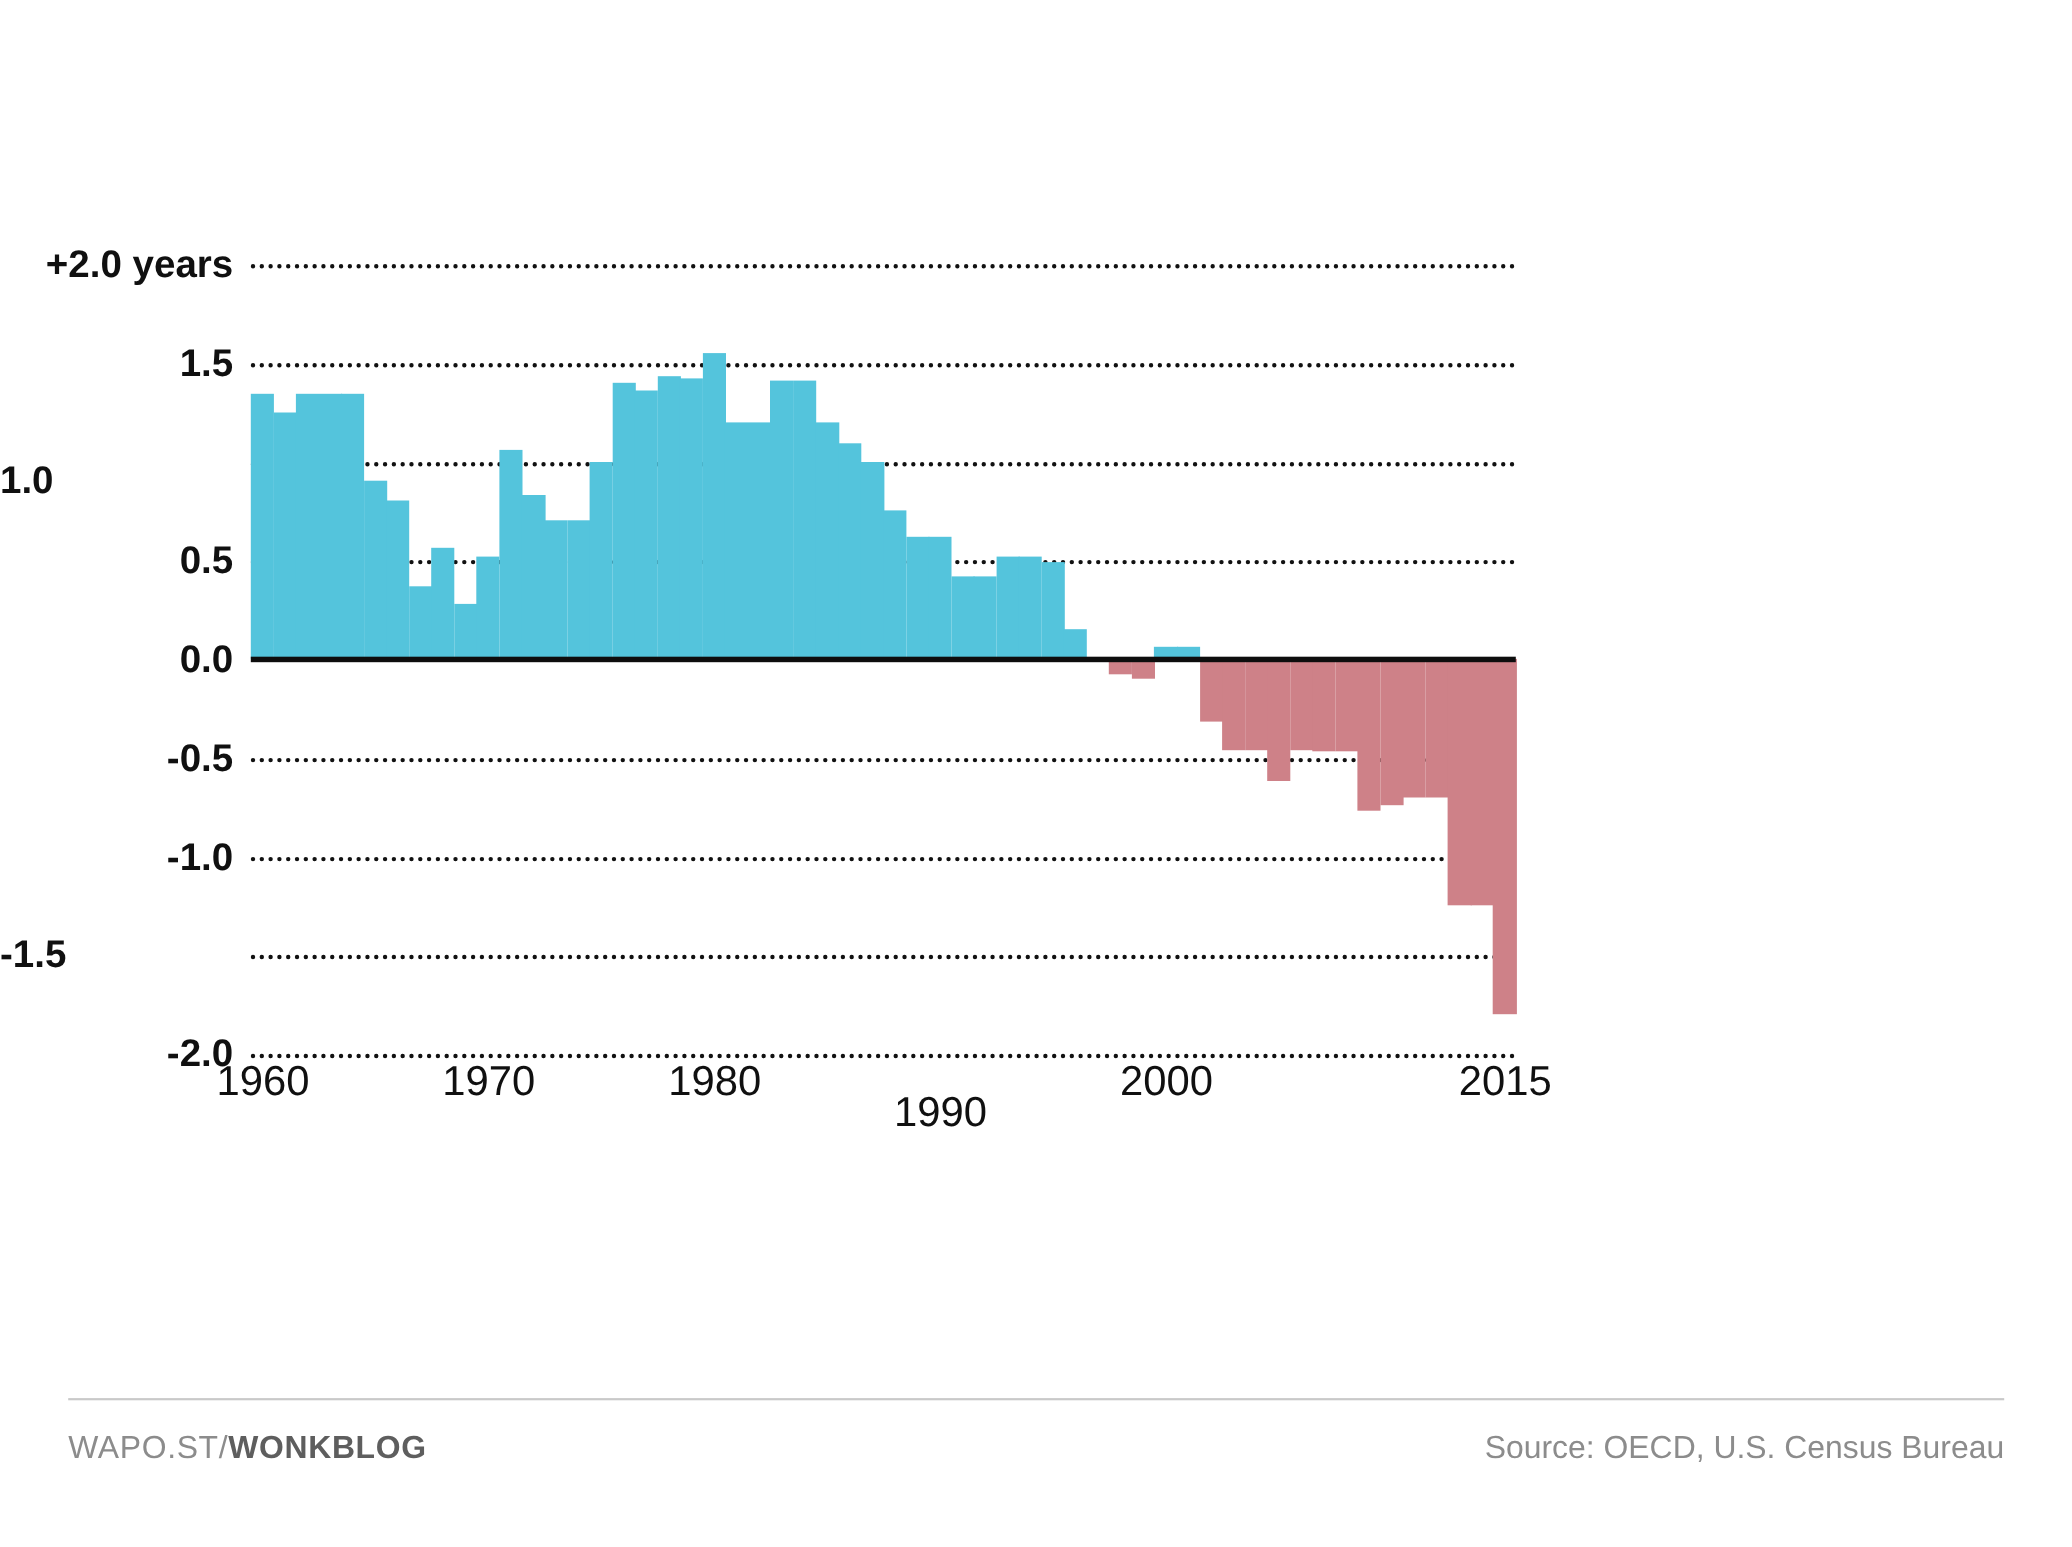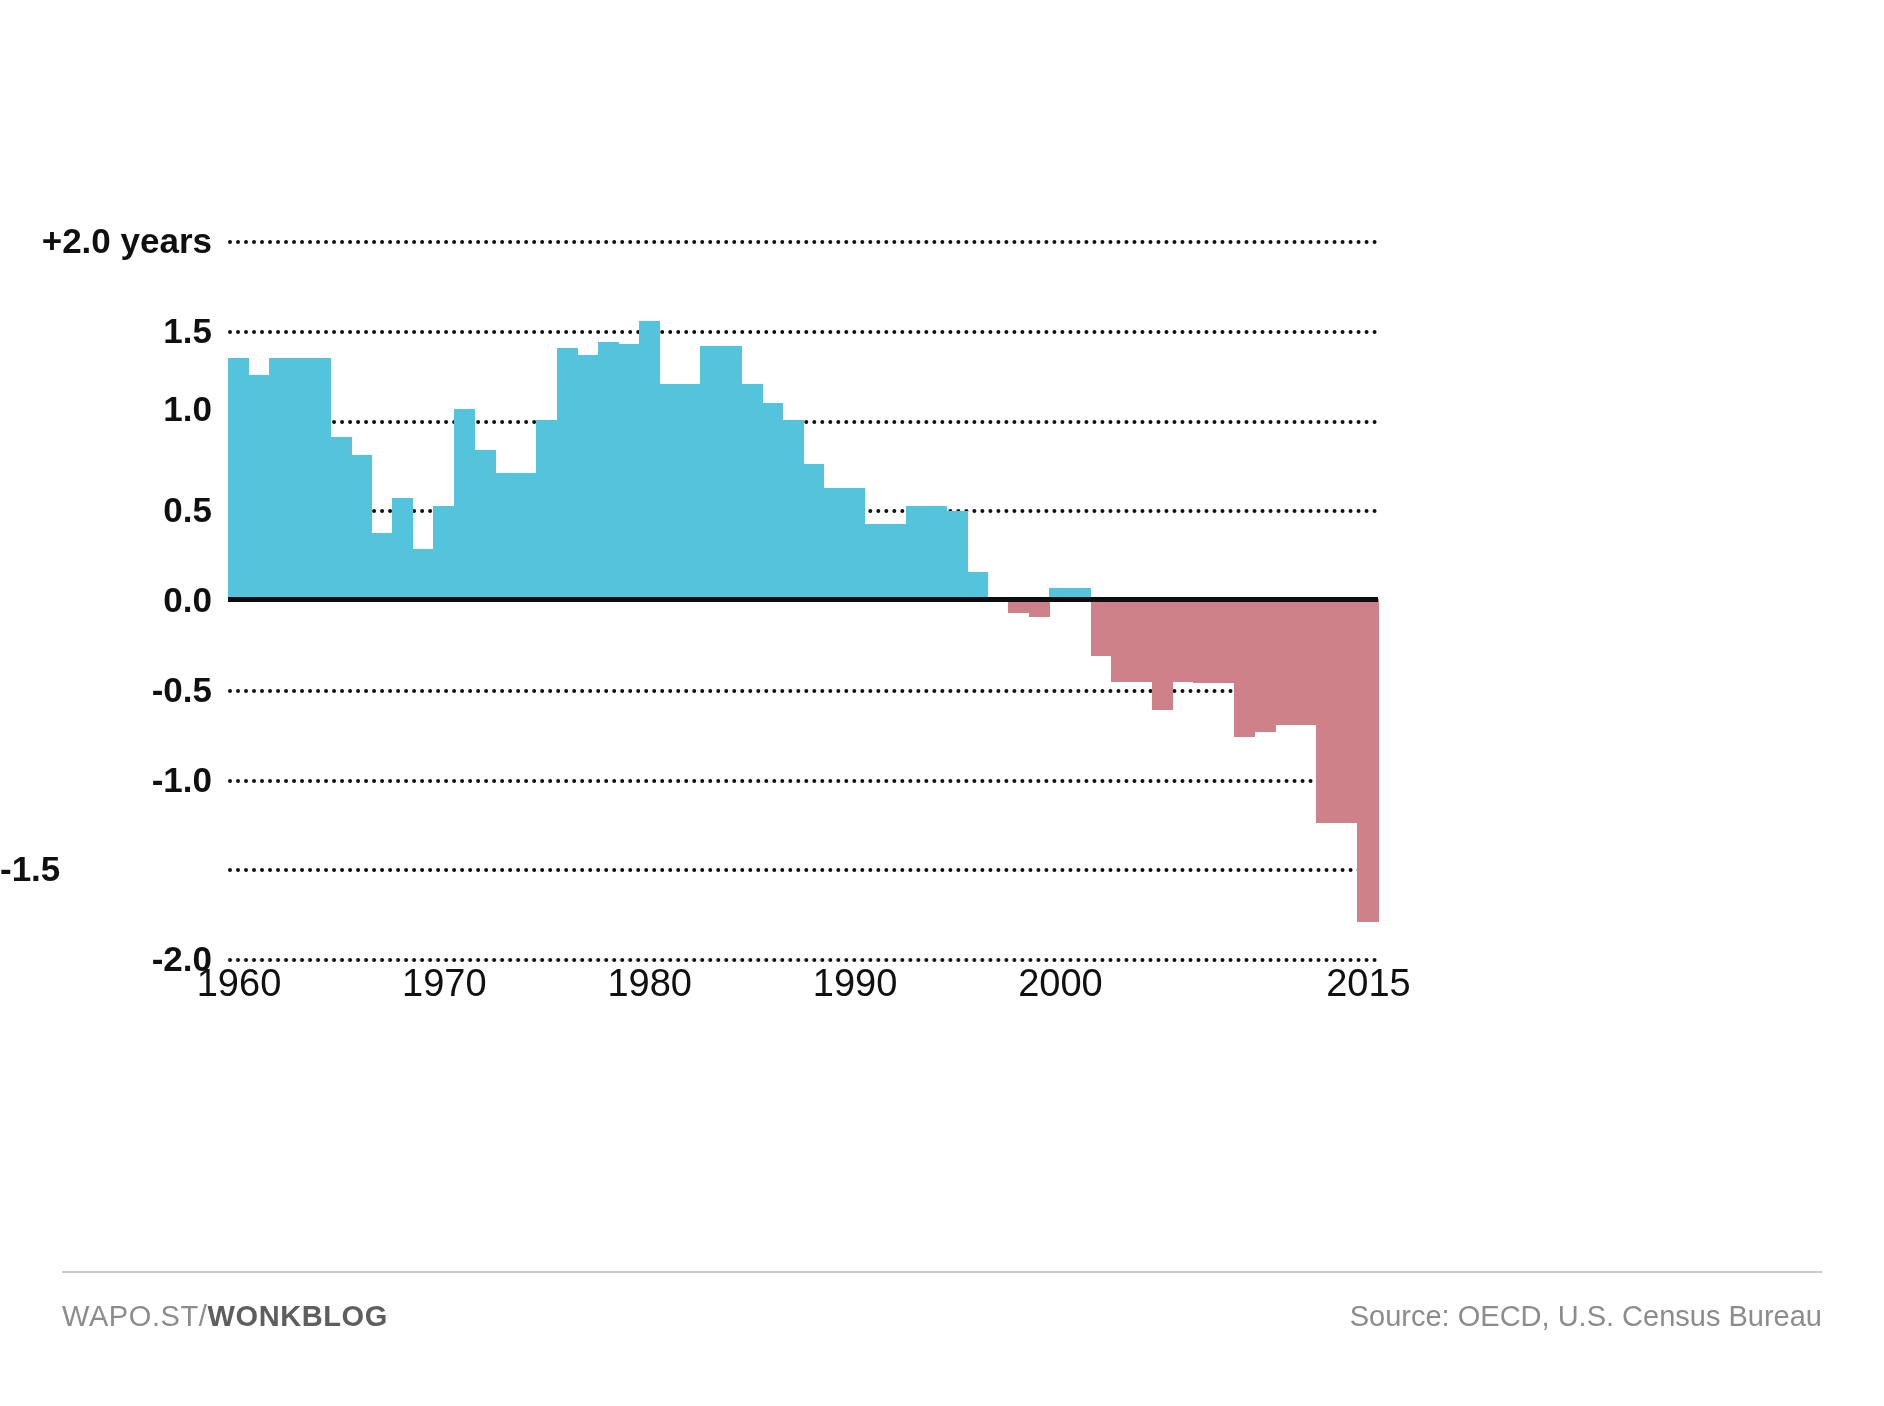--- a/index.html
+++ b/index.html
@@ -198,33 +198,33 @@
         <div class="bar" title="2013: -1.25" style="left: 1088.39px; width: 21.1357px; top: 359px; height: 224.375px; background: rgb(206, 129, 136);"></div>
         <div class="bar" title="2014: -1.25" style="left: 1108.93px; width: 21.1357px; top: 359px; height: 224.375px; background: rgb(206, 129, 136);"></div>
         <div class="bar" title="2015: -1.8" style="left: 1129.46px; width: 21.1357px; top: 359px; height: 323.1px; background: rgb(206, 129, 136);"></div>
       </div>
     <div id="zero-line" style="top: 357px;"></div>
   </div>
 
   <div id="yaxis-labels">
       <div class="ytick" style="position: absolute; left: 0px; width: 212px; text-align: right; right: auto; top: 240px;">+2.0 years</div>
       <div class="ytick" style="position: absolute; left: 0px; width: 212px; text-align: right; right: auto; top: 329.75px; padding-left: 20px;">1.5</div>
-      <div class="ytick" style="position: absolute; left: 0px; width: 212px; text-align: right; right: auto; top: 408px;">1.0</div>
+      <div class="ytick" style="position: absolute; left: 0px; width: 212px; text-align: left; right: auto; top: 437px;">1.0</div>
       <div class="ytick" style="position: absolute; left: 0px; width: 212px; text-align: right; right: auto; top: 509.25px;">0.5</div>
       <div class="ytick" style="position: absolute; left: 0px; width: 212px; text-align: right; right: auto; top: 599px;">0.0</div>
       <div class="ytick" style="position: absolute; left: 0px; width: 212px; text-align: right; right: auto; top: 688.75px;">-0.5</div>
       <div class="ytick" style="position: absolute; left: 0px; width: 212px; text-align: right; right: auto; top: 778.5px;">-1.0</div>
       <div class="ytick" style="position: absolute; left: 0px; width: 212px; text-align: left; right: auto; top: 868.25px;">-1.5</div>
       <div class="ytick" style="position: absolute; left: 0px; width: 212px; right: auto; top: 958px;">-2.0</div>
     </div>
   <div id="xaxis">
       <div class="xtick" style="left: 11px;">1960</div>
       <div class="xtick" style="left: 216.357px;">1970</div>
       <div class="xtick" style="left: 421.714px;">1980</div>
-      <div class="xtick" style="left: 627.071px;">1990</div>
+      <div class="xtick" style="left: 627.071px; margin-top: 29px;">1990</div>
       <div class="xtick" style="left: 832.429px;">2000</div>
       <div class="xtick" style="left: 1140.46px;">2015</div>
     </div>
 
   <div id="footer-rule"></div>
   <div id="footer">
     <div id="credit"><span>WAPO.ST/</span><b>WONKBLOG</b></div>
     <div id="source">Source: OECD, U.S. Census Bureau</div>
   </div>
 

